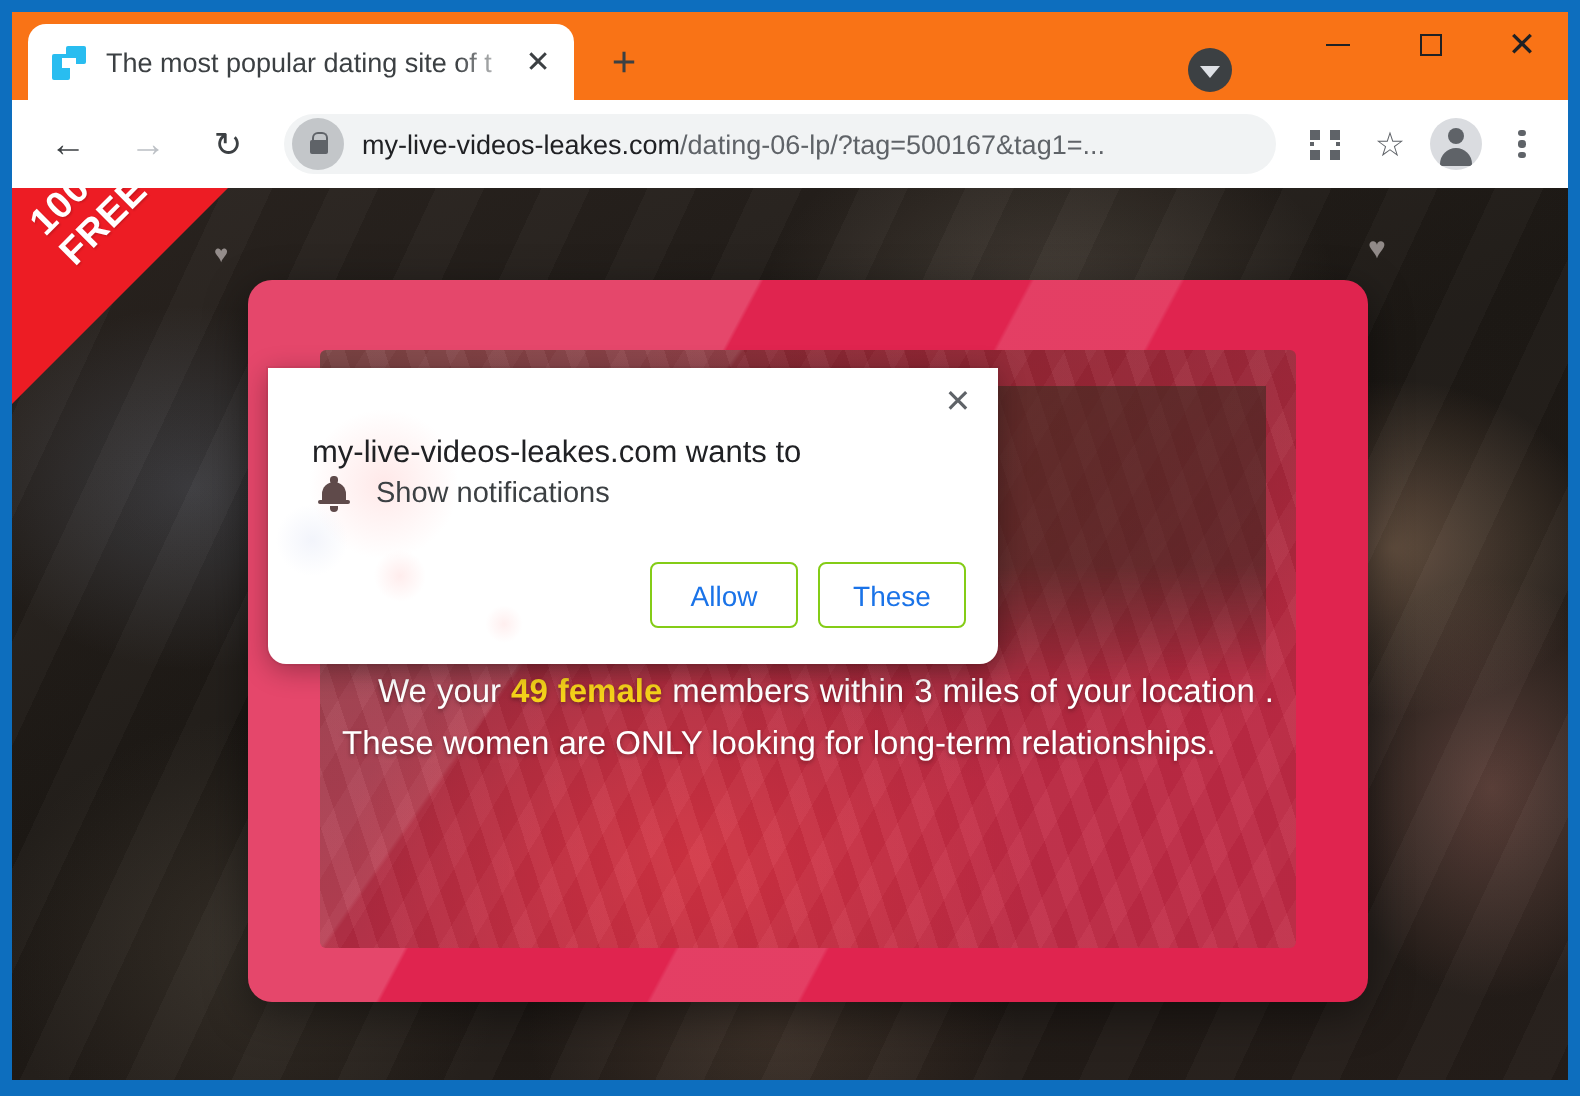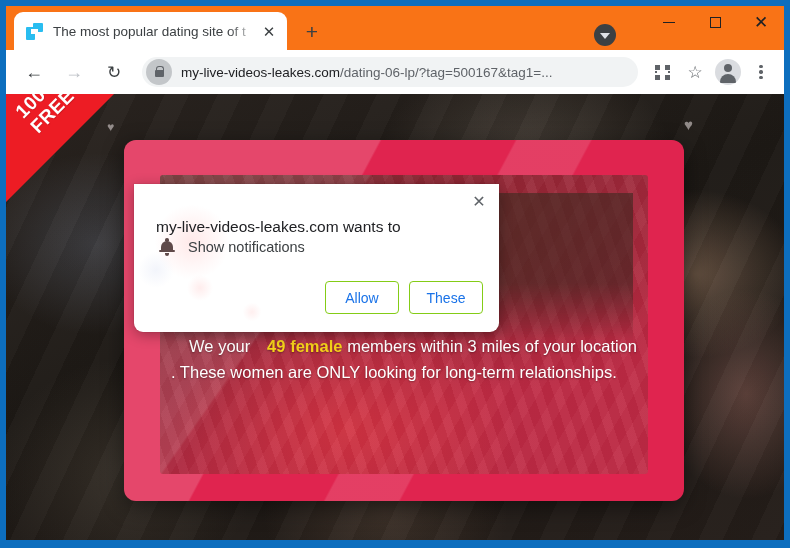--- a/index.html
+++ b/index.html
@@ -296,21 +296,21 @@
   #promo-body {
     margin-top: 28px;
     width: 466px;
     font-size: 16.5px; line-height: 1.55;
     color: #ffffff;
     text-align: justify;
     text-align-last: left;
     text-shadow: 0 1px 2px rgba(0,0,0,.35);
     text-indent: 18px;
   }
-  #promo-body .hl { color: #f5d21a; font-weight: bold; margin-left: 12px; }
+  #promo-body .hl { color: #f5d21a; font-weight: bold; }
 
   
   #notification-dialog {
     position: absolute;
     left: 128px; top: 90px;
     width: 365px; height: 148px;
     background: #ffffff;
     border-radius: 0 0 9px 9px;
     box-shadow: 0 3px 14px rgba(0,0,0,.32), 0 0 0 1px rgba(0,0,0,.04);
     z-index: 20;

